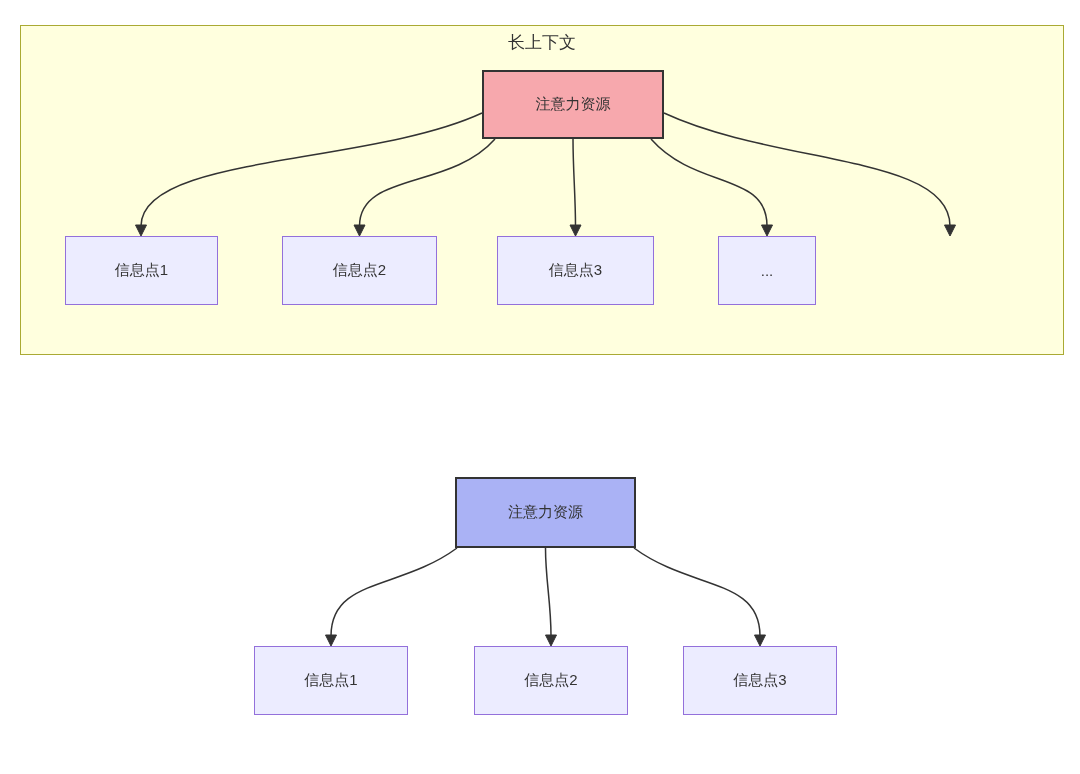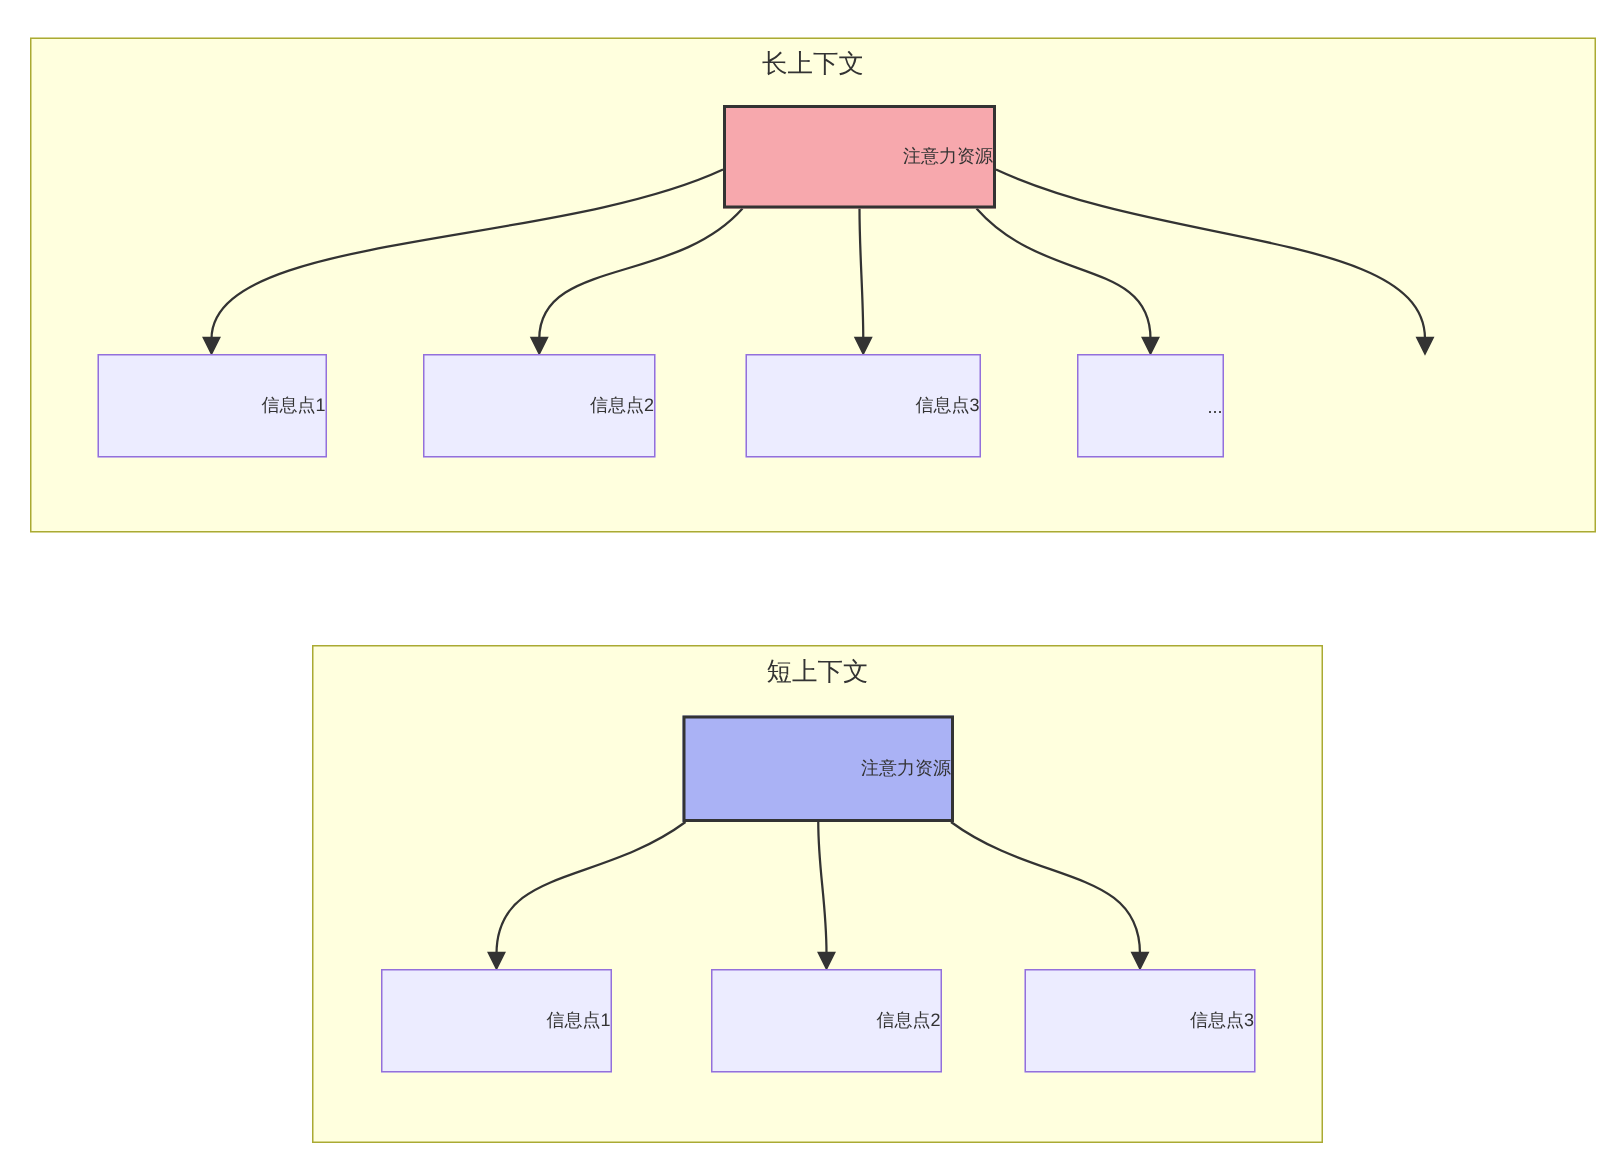--- a/index.html
+++ b/index.html
@@ -16,22 +16,22 @@
   .cluster{
     position:absolute; box-sizing:border-box;
     background:var(--cluster-fill); border:1px solid var(--cluster-border);
   }
   .cluster-title{
     position:absolute; top:5px; left:0; width:100%;
     text-align:center; font-size:17px; color:var(--text);
   }
   .node{
     position:absolute; box-sizing:border-box;
-    display:flex; align-items:center; justify-content:flex-end;
-    font-size:12px; color:var(--text); white-space:nowrap;
+    display:flex; align-items:center; justify-content:center;
+    font-size:15px; color:var(--text); white-space:nowrap;
   }
   .info-node{ background:var(--node-fill); border:1.4px solid var(--node-border); }
   .attention-node{ border:2.5px solid var(--attention-border); }
   .attention-long{ background:var(--attention-long-fill); }
   .attention-short{ background:var(--attention-short-fill); }
   .edges{ position:absolute; left:0; top:0; width:1080px; height:774px; }
   .edges path{ fill:none; stroke:var(--line); stroke-width:1.5px; }
   .edges polygon{ fill:var(--line); stroke:var(--line); }
 
   
@@ -50,23 +50,20 @@
   .b2{ left:474px; top:646px; width:154px; height:69px; }
   .b3{ left:683px; top:646px; width:154px; height:69px; }
 </style>
 </head>
 <body>
 
 <div class="canvas">
 
   <div class="cluster cluster-long">
     <div class="cluster-title">长上下文</div>
-  </div>
-  <div class="cluster cluster-short">
-    <div class="cluster-title">短上下文</div>
   </div>
 
   <svg class="edges" viewBox="0 0 1080 774" xmlns="http://www.w3.org/2000/svg">
 
     <path d="M 482 113 C 370 165, 141 155, 141 226"></path>
     <polygon points="135.5,225 146.5,225 141,236"></polygon>
     <path d="M 495 139 C 450 190, 359.5 172, 359.5 226"></path>
     <polygon points="354,225 365,225 359.5,236"></polygon>
     <path d="M 573 139 C 573 170, 575.5 196, 575.5 226"></path>
     <polygon points="570,225 581,225 575.5,236"></polygon>

